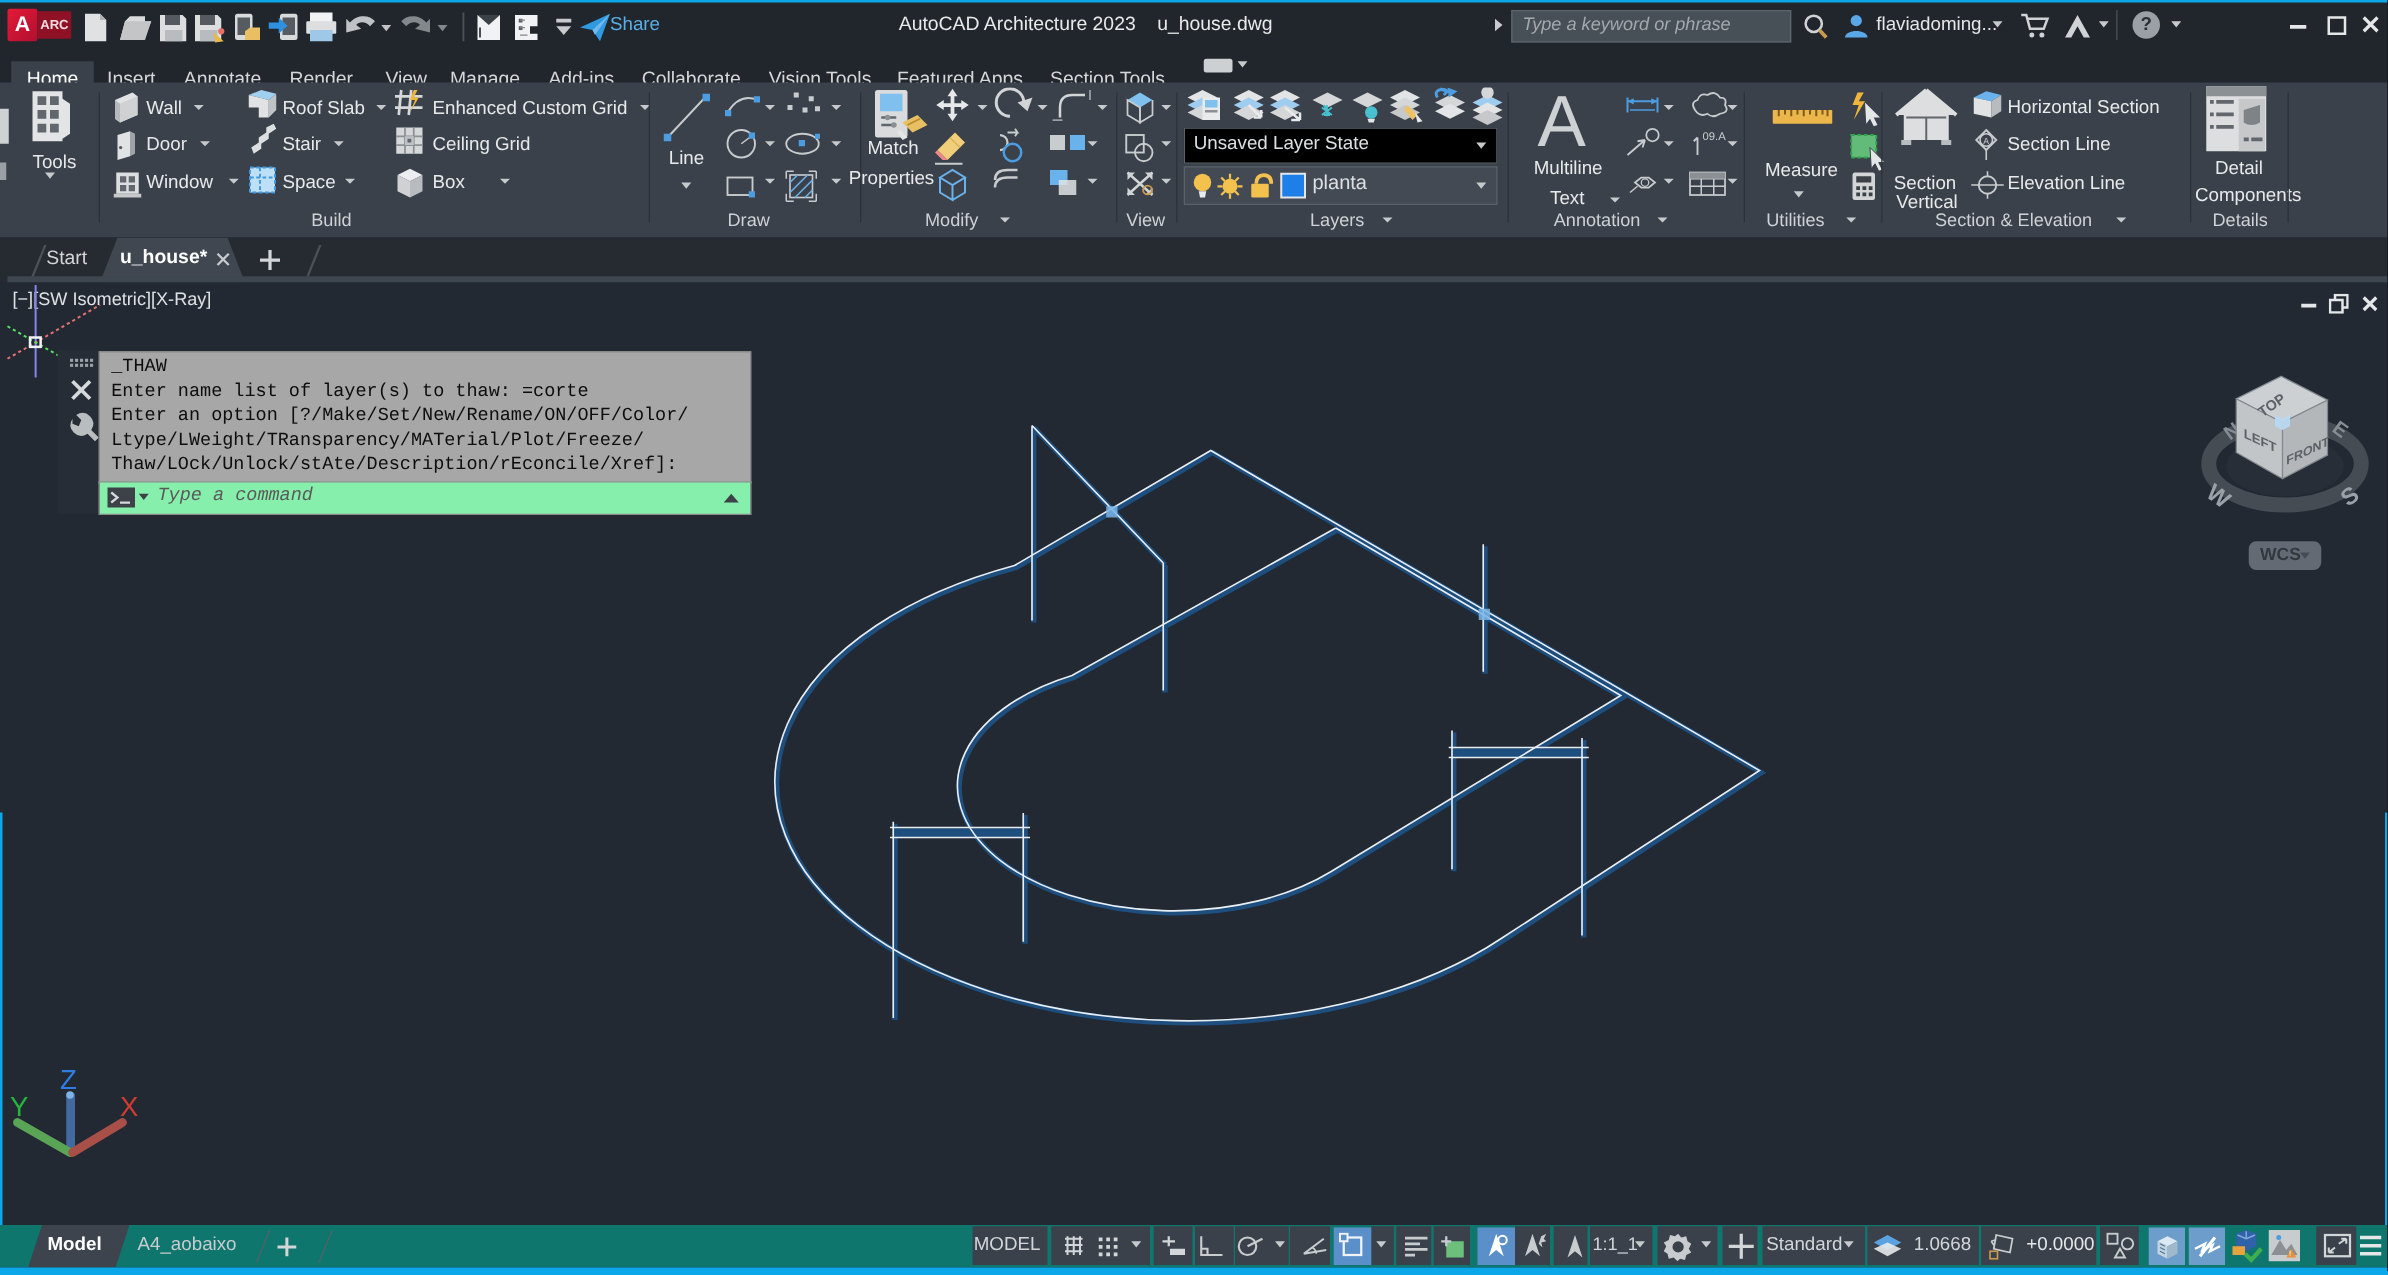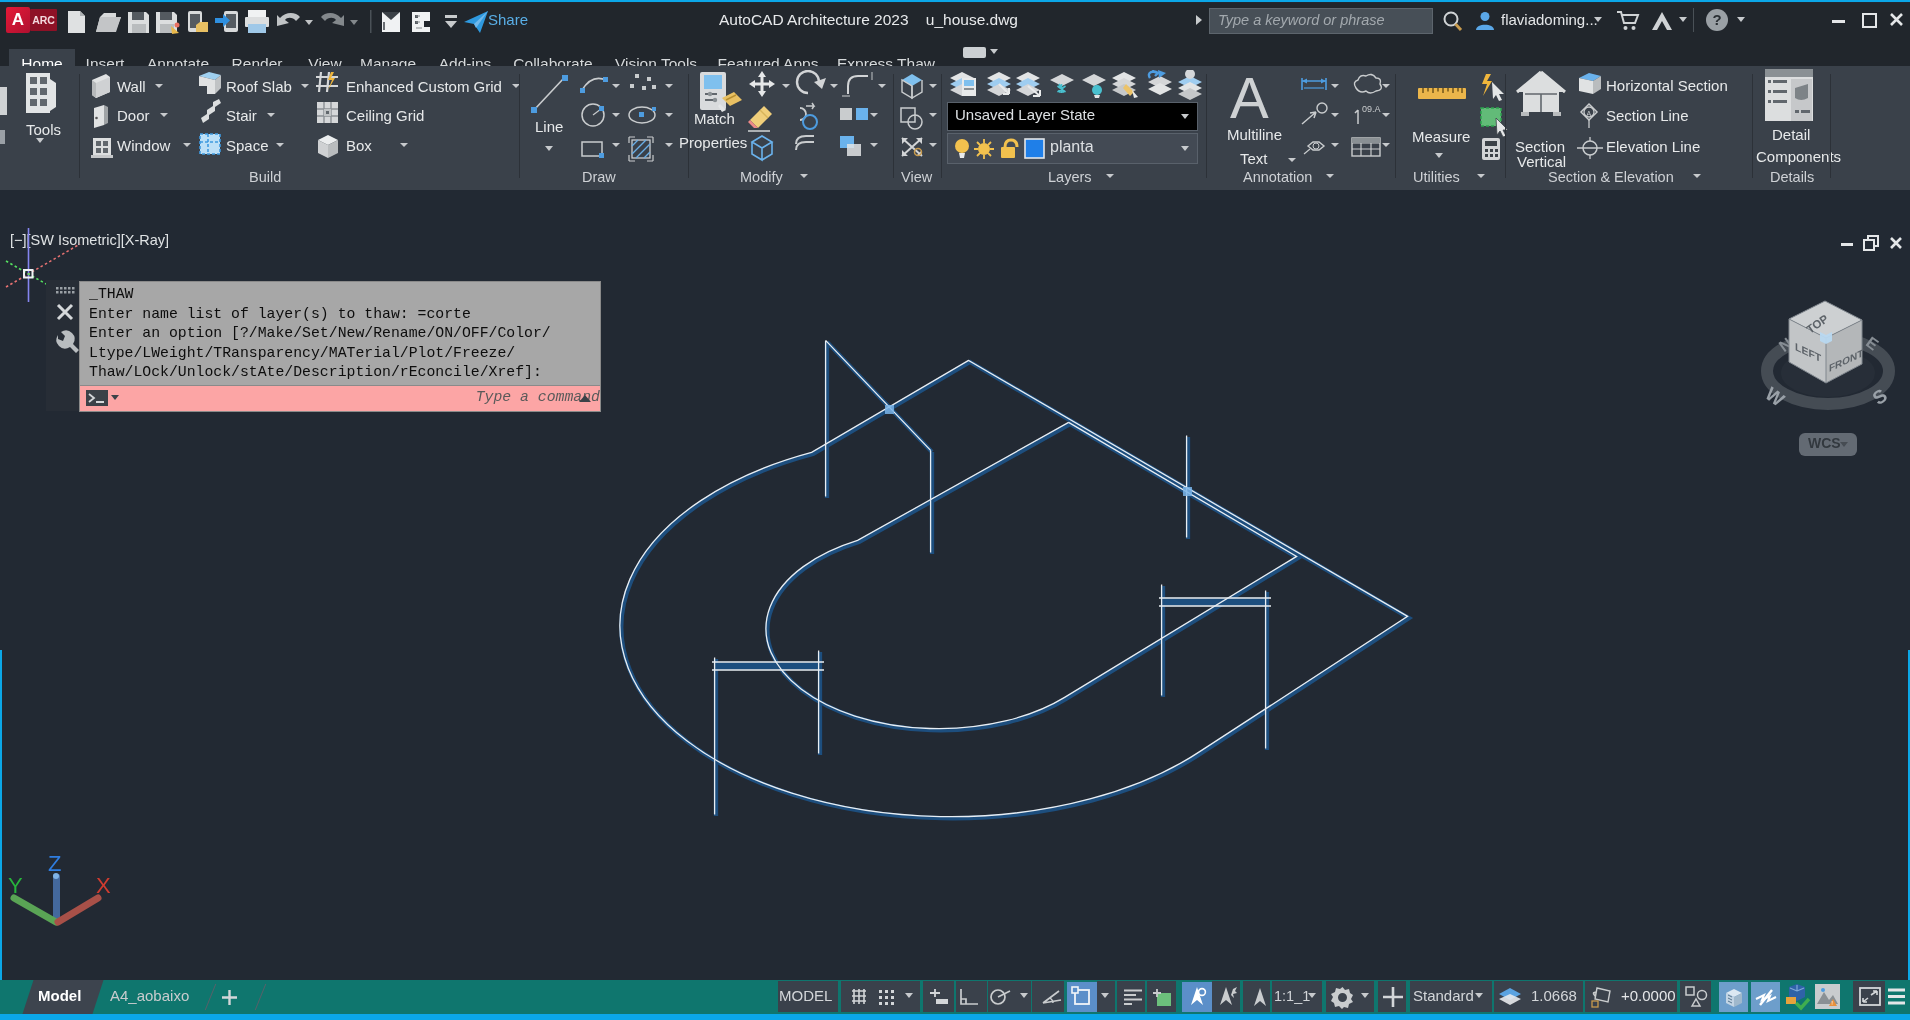--- a/index.html
+++ b/index.html
@@ -125,21 +125,21 @@
     <div class="rtab" style="left:9px;width:66px;background:#3a414a;color:#fff;">Home</div>
     <div class="rtab" style="left:78px;width:54px;">Insert</div>
     <div class="rtab" style="left:140px;width:76px;">Annotate</div>
     <div class="rtab" style="left:228px;width:58px;">Render</div>
     <div class="rtab" style="left:298px;width:54px;">View</div>
     <div class="rtab" style="left:356px;width:64px;">Manage</div>
     <div class="rtab" style="left:431px;width:68px;">Add-ins</div>
     <div class="rtab" style="left:510px;width:86px;">Collaborate</div>
     <div class="rtab" style="left:612px;width:88px;">Vision Tools</div>
     <div class="rtab" style="left:716px;width:104px;">Featured Apps</div>
-    <div class="rtab" style="left:836px;width:100px;">Express Thaw</div>
+    <div class="rtab" style="left:836px;width:100px;">Section Tools</div>
     <div class="abs" style="left:963px;top:11px;width:23px;height:11px;background:#ccd0d3;border-radius:2px;"></div>
     <div class="caret" style="left:990px;top:13px;"></div>
   </div>
   <div id="ribbon" class="abs">
     <div class="abs" style="left:0;top:21px;width:7px;height:28px;background:#cfd2d4;"></div>
     <div class="abs" style="left:0;top:64px;width:5px;height:14px;background:#9aa0a6;"></div>
 
     <svg class="abs" style="left:24px;top:5px;" width="36" height="44" viewBox="0 0 36 44">
       <path d="M2 2 L26 2 L26 8 L32 12 L32 36 L26 40 L26 42 L2 42 Z" fill="#e2e4e5"></path>
       <rect x="6" y="6" width="7" height="7" fill="#61676d"></rect>
@@ -488,20 +488,34 @@
         <rect x="9" y="32" width="14" height="3" fill="#61676d"></rect>
       <rect x="27" y="11" width="21" height="42" fill="#c6c8ca"></rect>
       <path d="M31 20 L44 16 L44 30 Q37 34 31 30 Z" fill="#7d8387"></path>
       <rect x="31" y="42" width="4" height="3" fill="#61676d"></rect>
         <rect x="37" y="42" width="9" height="3" fill="#61676d"></rect>
     </svg>
     <div class="ptext" style="left:1772px;top:60px;">Detail</div>
     <div class="ptext" style="left:1756px;top:82px;">Components</div>
     <div class="plabel" style="left:1770px;">Details</div>
     <div class="pdiv" style="left:1830px;"></div>
+  </div>
+  <div id="filetabs" class="abs">
+    <div class="abs" style="left:14px;top:6px;width:16px;height:26px;border-right:2px solid #4a5158;transform:skewX(-22deg);"></div>
+    <div class="abs" style="left:37px;top:8px;font-size:15.5px;color:#d3d6d9;">Start</div>
+    <div class="abs" style="left:80px;top:0px;width:116px;height:36px;background:#404751;clip-path:polygon(14px 0,102px 0,116px 36px,0px 36px);"></div>
+    <div class="abs" style="left:96px;top:7px;font-size:15.5px;font-weight:bold;color:#ffffff;">u_house*</div>
+    <svg class="abs" style="left:172px;top:11px;" width="13" height="13" viewBox="0 0 13 13">
+        <path d="M2 2 L11 11 M11 2 L2 11" stroke="#c9ccce" stroke-width="1.8"></path>
+      </svg>
+    <svg class="abs" style="left:207px;top:9px;" width="18" height="18" viewBox="0 0 18 18">
+        <path d="M9 1 V17 M1 9 H17" stroke="#d3d6d9" stroke-width="2.6"></path>
+      </svg>
+    <div class="abs" style="left:234px;top:6px;width:16px;height:26px;border-right:2px solid #4a5158;transform:skewX(-22deg);"></div>
+    <div class="abs" style="left:6px;top:31px;width:1904px;height:5px;background:#3e4650;"></div>
   </div>
   <div id="canvas" class="abs">
 
     <div class="abs" style="left:10px;top:6px;font-size:14.5px;color:#dfe2e4;">[−][SW Isometric][X-Ray]</div>
 
     <svg class="abs" style="left:0;top:0;" width="1910" height="754" viewBox="0 226 1910 754">
       <g fill="none" stroke="#1d4e7e" stroke-width="4.3">
         <path id="outerU" d="M 970,362 L 813,454 A 331 191 0 1 0 1203,752 L 1409,618 Z"></path>
         <path id="innerU" d="M 1070,424 L 859,542 A 173 100 0 1 0 1066,699 L 1298,558 L 1070,424"></path>
         <path d="M 827,342 L 827,498 M 827,342 L 932,452 M 932,452 L 932,554 M 1188,437 L 1188,539"></path>
@@ -549,21 +563,21 @@
         <path d="M6 52 q-4 6 1 11 q5 5 11 1 l6 6 3 -3 -6 -6 q4 -6 -1 -11 q-5 -5 -11 -1 l4 4 -2 5 -5 -2 Z" fill="#b9bdc0"></path>
       </svg>
     </div>
     <div class="abs" style="left:79px;top:55px;width:520px;height:104px;background:#a7a7a7;border:1px solid #8a8a8a;font-family:'Liberation Mono',monospace;font-size:14.8px;line-height:19.5px;color:#0d0d0d;">
       <div style="margin:3px 0 0 9px;white-space:pre;">_THAW
 Enter name list of layer(s) to thaw: =corte
 Enter an option [?/Make/Set/New/Rename/ON/OFF/Color/
 Ltype/LWeight/TRansparency/MATerial/Plot/Freeze/
 Thaw/LOck/Unlock/stAte/Description/rEconcile/Xref]:</div>
     </div>
-    <div class="abs" style="left:79px;top:159px;width:520px;height:25px;background:#fca5a5;border:1px solid #8a8a8a;text-align:right;">
+    <div class="abs" style="left:79px;top:159px;width:520px;height:25px;background:#86efac;border:1px solid #8a8a8a;">
       <svg class="abs" style="left:5px;top:3px;" width="36" height="18" viewBox="0 0 36 18">
         <rect x="1" y="1" width="22" height="16" fill="#3c4248"></rect>
           <path d="M4 5 l5 4 -5 4 M11 13 h8" stroke="#d5d8da" stroke-width="1.8" fill="none"></path>
         <path d="M26 6 l8 0 -4 5 Z" fill="#3c4248"></path>
       </svg>
       <span style="display:block;margin:3px 0 0 46px;font-family:'Liberation Mono',monospace;font-style:italic;font-size:14.8px;color:#5a5a5a;">Type a command</span>
       <div class="abs" style="left:499px;top:9px;width:0;height:0;border-left:6px solid transparent;border-right:6px solid transparent;border-bottom:7px solid #3c4248;"></div>
     </div>
 
     <div class="abs" style="left:1841px;top:17px;width:12px;height:3px;background:#e4e6e8;"></div>

